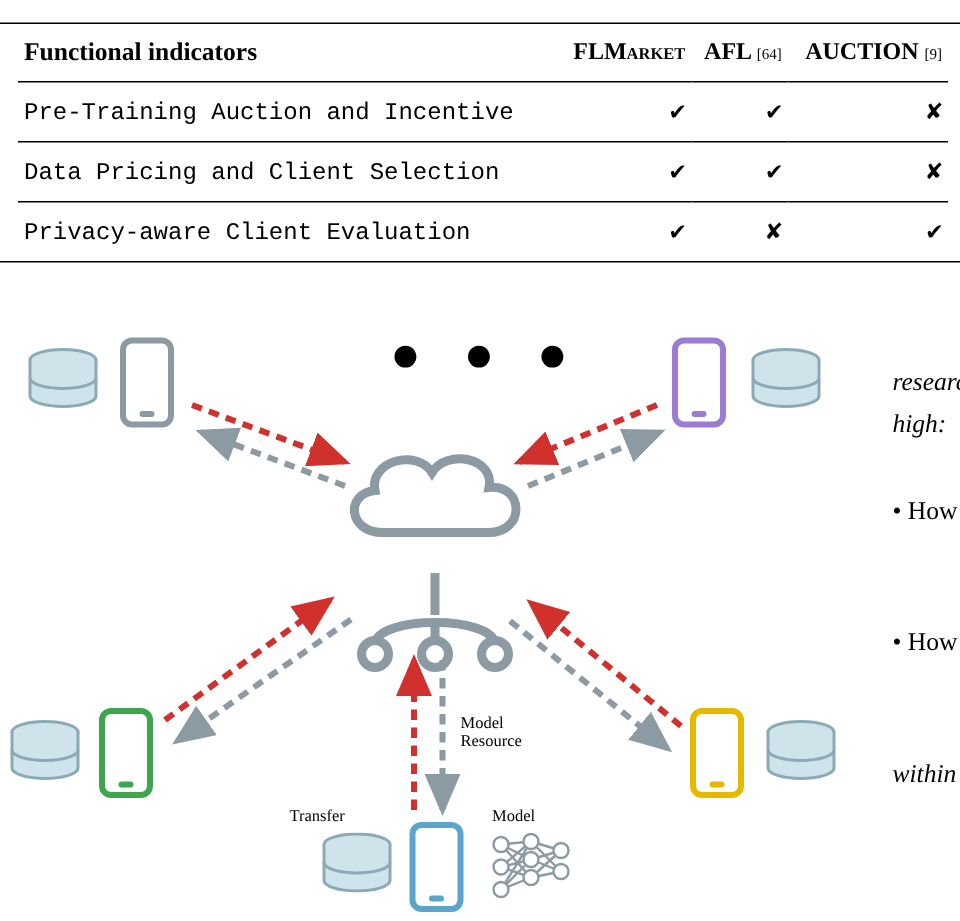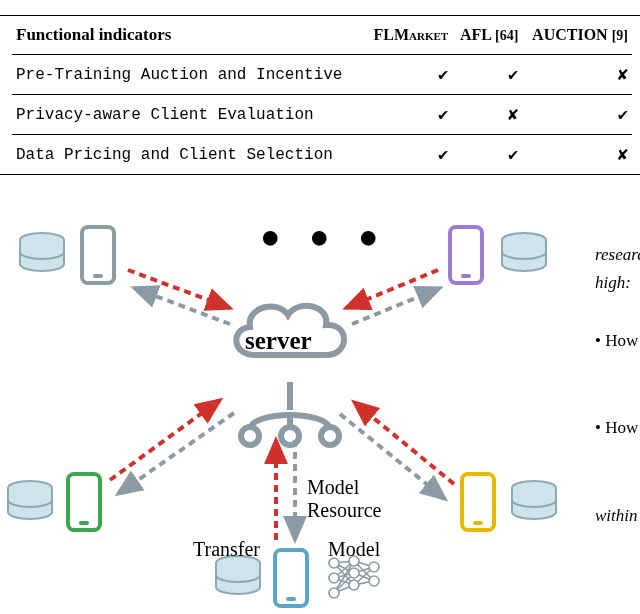--- a/index.html
+++ b/index.html
@@ -37,21 +37,21 @@
   }
   thead th:first-child {
     font-size: 17px;
   }
   thead tr { border-bottom: 1px solid #000; }
   tbody tr { border-bottom: 0.5px solid #000; font-family: Liberation Mono, monospace; }
   tbody tr:last-child { border-bottom: none; }
   td:first-child { font-weight: normal; }
   .smallcaps { font-variant: small-caps; }
   .mark { font-size: 17px; }
-  .ref { font-weight: bold; font-size: 14px; }
+  .ref { font-weight: normal; font-size: 10px; }
 
   .diagram {
     position: absolute;
     top: 230px;
     left: 0;
     width: 580px;
     height: 384px;
   }
   .sidetext {
     position: absolute;
@@ -72,21 +72,21 @@
   .node { position: absolute; }
   .db { width: 48px; height: 40px; }
   .phone { width: 36px; height: 60px; }
   .phone-body { width: 100%; height: 100%; border: 4px solid; border-radius: 8px; position: relative; background: #fff; }
   .phone-btn { position: absolute; bottom: 3px; left: 50%; transform: translateX(-50%); width: 10px; height: 4px; border: 2px solid; border-radius: 2px; }
   .dots { font-size: 34px; font-weight: bold; letter-spacing: 10px; }
   .server-wrap { position: absolute; left: 190px; top: 50px; width: 200px; height: 180px; text-align: center; }
   .server-label { font-size: 25px; font-weight: bold; position: absolute; top: 47px; left: 55px; z-index: 4; }
   .cloud-svg { position: absolute; top: 13px; left: 32px; z-index: 1; }
   .hub { position: absolute; top: 94px; left: 42px; z-index: 2; }
-  .caption { position: absolute; font-size: 20px; }
+  .caption { position: absolute; font-size: 11px; }
   .arrows { position: absolute; top: 0; left: 0; z-index: 3; }
   .nn { position: absolute; }
 </style>
 </head>
 <body>
 
 <div class="table-wrap">
   <table>
     <thead>
       <tr>
@@ -97,30 +97,30 @@
       </tr>
     </thead>
     <tbody>
       <tr>
         <td>Pre-Training Auction and Incentive</td>
         <td class="mark">✔</td>
         <td class="mark">✔</td>
         <td class="mark">✘</td>
       </tr>
       <tr>
+        <td>Data Pricing and Client Selection</td>
+        <td class="mark">✔</td>
+        <td class="mark">✔</td>
+        <td class="mark">✘</td>
+      </tr>
+      <tr>
         <td>Privacy-aware Client Evaluation</td>
         <td class="mark">✔</td>
         <td class="mark">✘</td>
         <td class="mark">✔</td>
-      </tr>
-      <tr>
-        <td>Data Pricing and Client Selection</td>
-        <td class="mark">✔</td>
-        <td class="mark">✔</td>
-        <td class="mark">✘</td>
       </tr>
     </tbody>
   </table>
 </div>
 
 <div class="diagram">
 
   <svg class="arrows" width="580" height="384">
     <defs>
       <marker id="ahr" markerWidth="8" markerHeight="8" refX="6" refY="3" orient="auto">
@@ -144,21 +144,20 @@
     <line x1="340" y1="184" x2="445" y2="269" stroke="#8b9aa3" stroke-width="4" stroke-dasharray="7 5" marker-end="url(#ahg)"></line>
 
     <line x1="276" y1="310" x2="276" y2="210" stroke="#d0312d" stroke-width="4" stroke-dasharray="7 5" marker-end="url(#ahr)"></line>
     <line x1="295" y1="210" x2="295" y2="310" stroke="#8b9aa3" stroke-width="4" stroke-dasharray="7 5" marker-end="url(#ahg)"></line>
   </svg>
 
   <div class="server-wrap">
     <svg class="cloud-svg" width="134" height="82">
       <path d="M33 62 C10 62 8 36 28 34 C24 14 56 6 66 22 C76 6 108 12 104 32 C128 30 128 62 104 62 Z" fill="none" stroke="#8b9aa3" stroke-width="6"></path>
     </svg>
-    <span class="server-label">server</span>
     <svg class="hub" width="118" height="100">
       <path d="M58 8 L58 36" stroke="#8b9aa3" stroke-width="6" fill="none"></path>
       <path d="M18 56 C18 36 98 36 98 56" stroke="#8b9aa3" stroke-width="6" fill="none"></path>
       <path d="M58 40 L58 56" stroke="#8b9aa3" stroke-width="6" fill="none"></path>
       <circle cx="18" cy="62" r="9" fill="#fff" stroke="#8b9aa3" stroke-width="6"></circle>
       <circle cx="58" cy="62" r="9" fill="#fff" stroke="#8b9aa3" stroke-width="6"></circle>
       <circle cx="98" cy="62" r="9" fill="#fff" stroke="#8b9aa3" stroke-width="6"></circle>
     </svg>
   </div>
 

